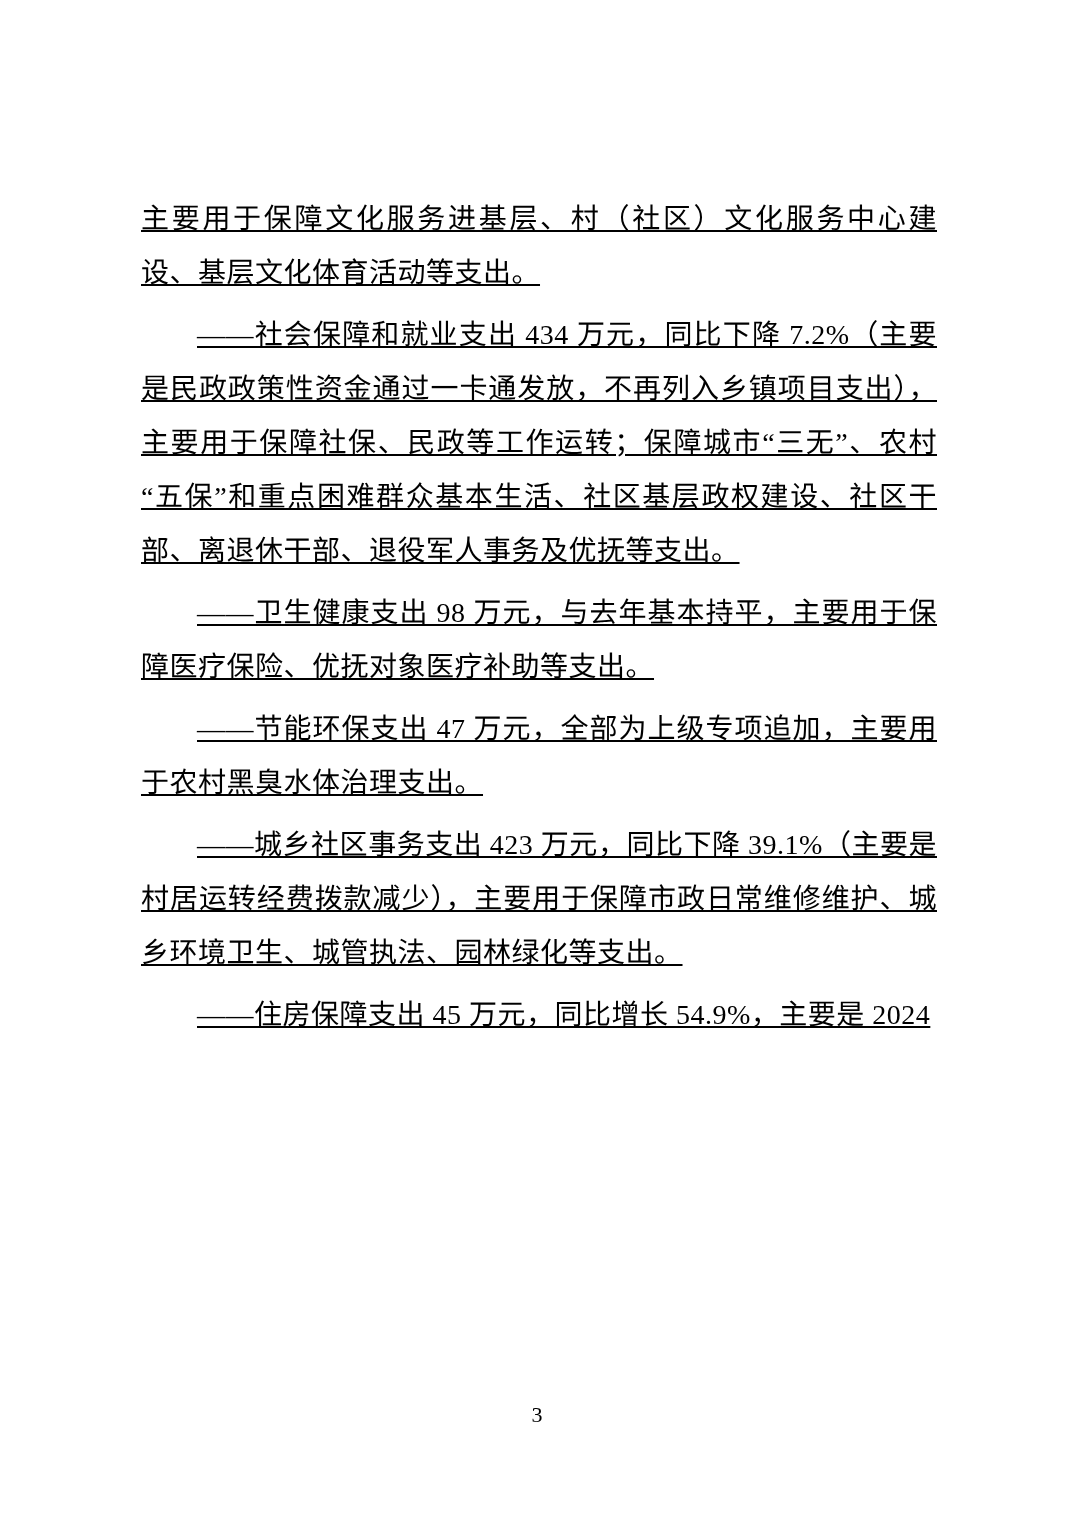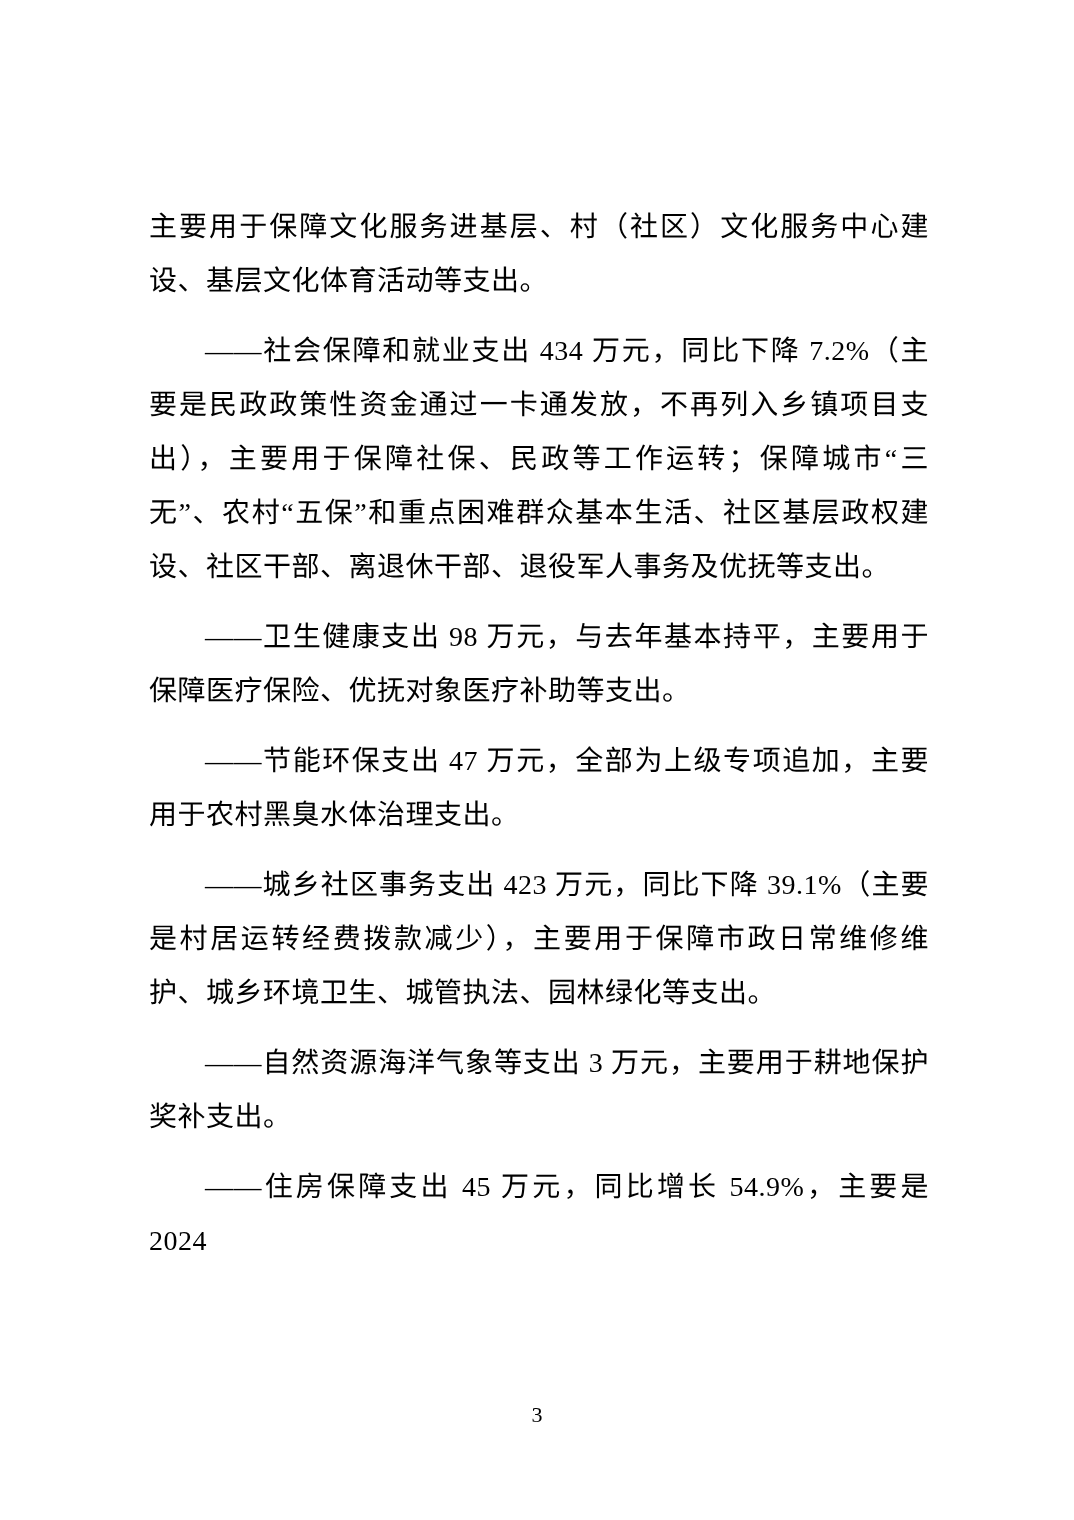--- a/index.html
+++ b/index.html
@@ -22,22 +22,23 @@
     left: 133px;
     top: 184px;
     width: 812px;
     font-size: 28px;
     line-height: 54px;
     text-align: justify;
     text-justify: inter-ideograph;
     letter-spacing: 0.5px;
   }
   .content p {
-    margin: 16px;
+    margin: 8px;
     padding: 0;
+    text-decoration: underline;
   }
   .content p.indent {
     text-indent: 2em;
   }
   .page-footer {
     position: absolute;
     left: 0;
     top: 1400px;
     width: 100%;
     text-align: center;
@@ -50,21 +51,20 @@
 <body>
 
 <div class="page">
 
   <main class="content">
     <p>主要用于保障文化服务进基层、村（社区）文化服务中心建设、基层文化体育活动等支出。</p>
     <p class="indent">——社会保障和就业支出 434 万元，同比下降 7.2%（主要是民政政策性资金通过一卡通发放，不再列入乡镇项目支出），主要用于保障社保、民政等工作运转；保障城市“三无”、农村“五保”和重点困难群众基本生活、社区基层政权建设、社区干部、离退休干部、退役军人事务及优抚等支出。</p>
     <p class="indent">——卫生健康支出 98 万元，与去年基本持平，主要用于保障医疗保险、优抚对象医疗补助等支出。</p>
     <p class="indent">——节能环保支出 47 万元，全部为上级专项追加，主要用于农村黑臭水体治理支出。</p>
     <p class="indent">——城乡社区事务支出 423 万元，同比下降 39.1%（主要是村居运转经费拨款减少），主要用于保障市政日常维修维护、城乡环境卫生、城管执法、园林绿化等支出。</p>
-    <p class="indent">——自然资源海洋气象等支出 3 万元，主要用于耕地保护奖补支出。</p>
     <p class="indent">——住房保障支出 45 万元，同比增长 54.9%，主要是 2024</p>
   </main>
 
   <footer class="page-footer">
     <span>3</span>
   </footer>
 
 </div>
 
 </body></html>

